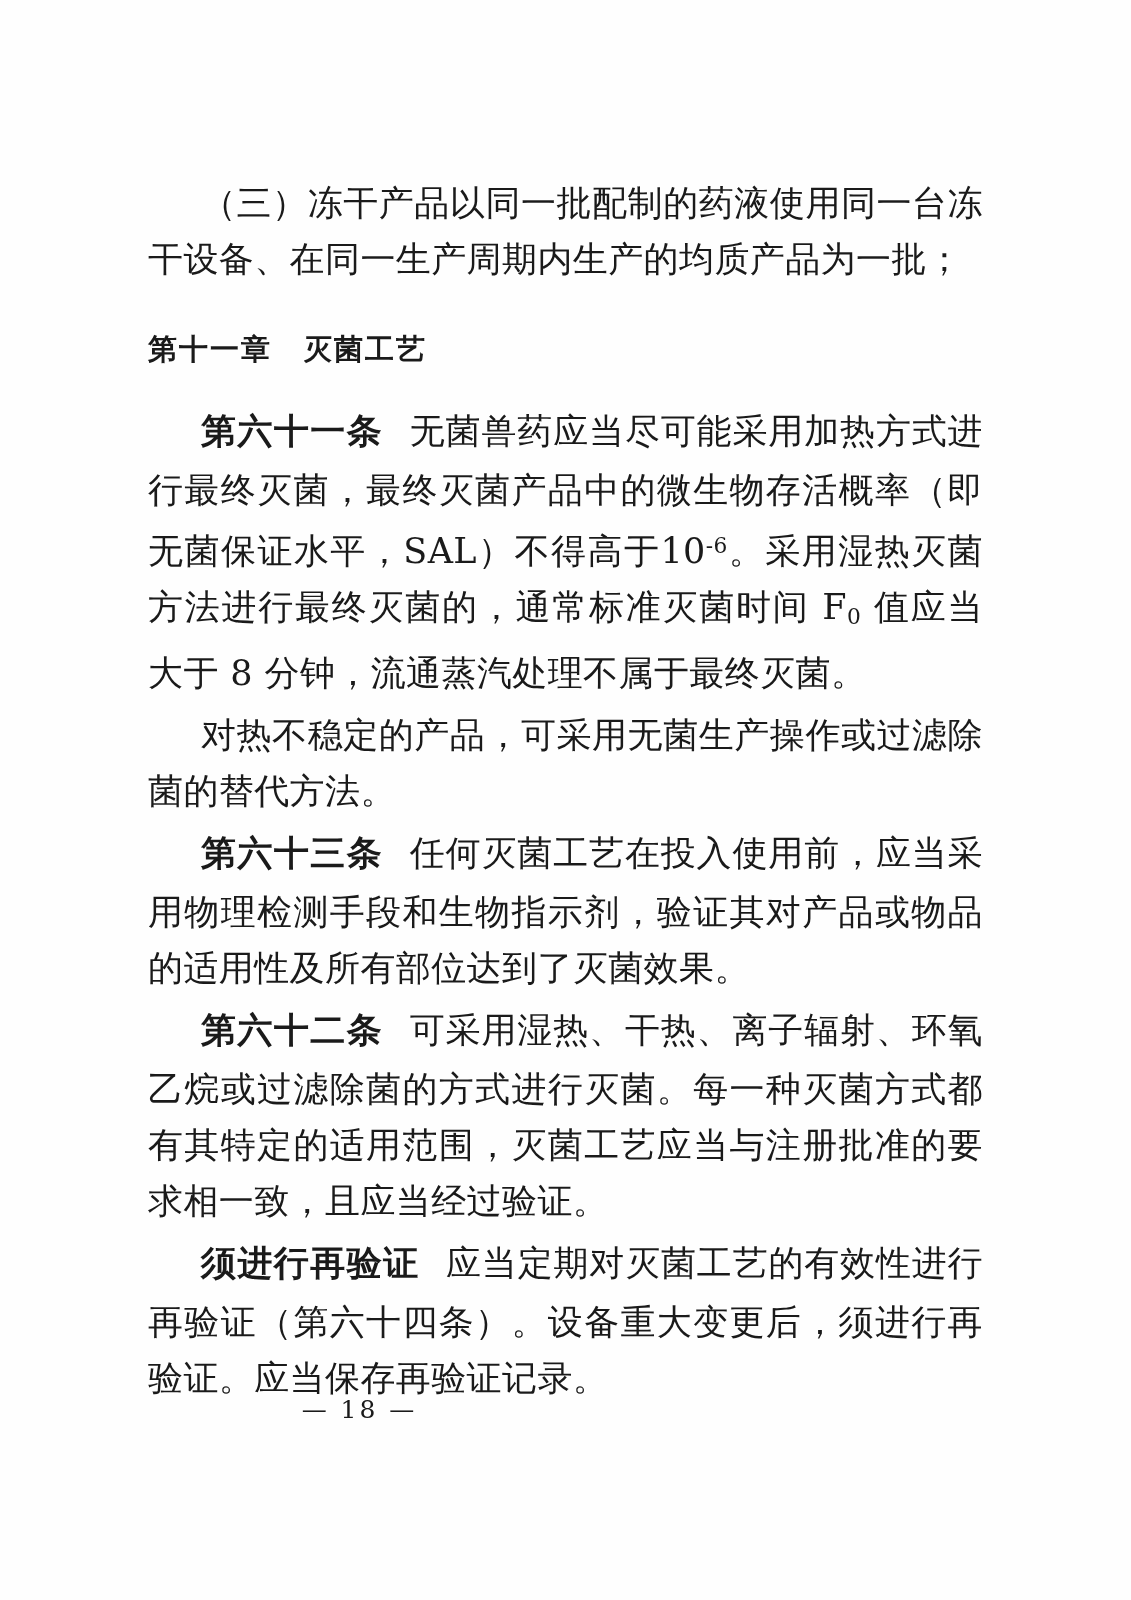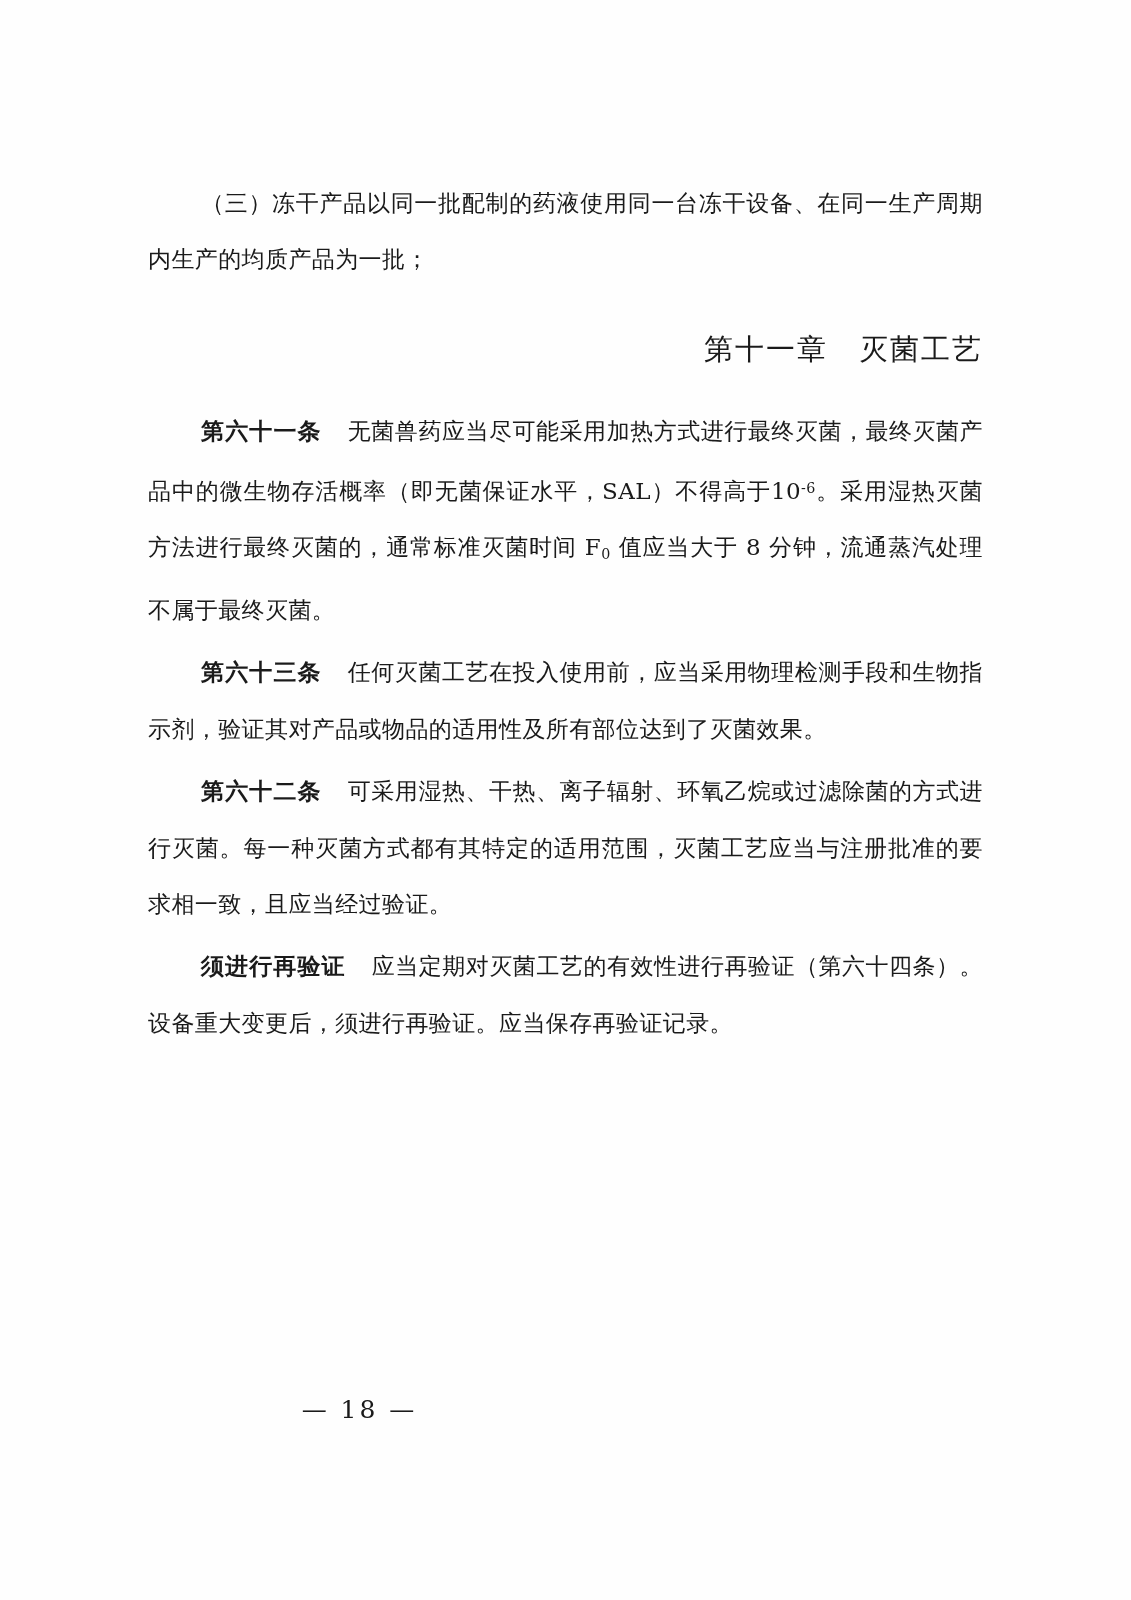--- a/index.html
+++ b/index.html
@@ -23,39 +23,39 @@
     background: #fefefe;
   }
   .content {
     position: absolute;
     left: 148px;
     top: 175px;
     width: 835px;
   }
   p.para {
     margin: 0 0 6px 0;
-    font-size: 23px;
+    font-size: 35px;
     line-height: 56px;
     text-align: justify;
     text-justify: inter-ideograph;
     letter-spacing: 0.4px;
     text-indent: 53px;
   }
   h2.chapter {
     margin: 36px 0 28px 0;
     font-size: 29px;
     line-height: 52px;
-    text-align: right;
-    font-weight: normal;
+    text-align: left;
+    font-weight: bold;
     letter-spacing: 2px;
     font-family: "DejaVu Sans", "Liberation Sans", sans-serif;
   }
   .artnum {
     font-weight: bold;
-    font-family: Liberation Serif, serif;
+    font-family: Liberation Mono, monospace;
     letter-spacing: 1px;
   }
   .gap {
     display: inline-block;
     width: 26px;
   }
   sup, sub {
     font-size: 0.62em;
   }
   sub { vertical-align: -0.25em; }
@@ -83,20 +83,21 @@
 
     <p class="para">（三）冻干产品以同一批配制的药液使用同一台冻干设备、在同一生产周期内生产的均质产品为一批；</p>
 
 
     <h2 class="chapter">第十一章　灭菌工艺</h2>
 
     <p class="para">
       <span class="artnum">第六十一条</span><span class="gap"></span><span>无菌兽药应当尽可能采用加热方式进行最终灭菌，最终灭菌产品中的微生物存活概率（即无菌保证水平，SAL）不得高于10</span><sup>-6</sup><span>。采用湿热灭菌方法进行最终灭菌的，通常标准灭菌时间 F</span><sub>0</sub><span> 值应当大于 8 分钟，流通蒸汽处理不属于最终灭菌。</span>
     </p>
 
+    <p class="para">对热不稳定的产品，可采用无菌生产操作或过滤除菌的替代方法。</p>
 
     <p class="para">
       <span class="artnum">第六十三条</span><span class="gap"></span><span>任何灭菌工艺在投入使用前，应当采用物理检测手段和生物指示剂，验证其对产品或物品的适用性及所有部位达到了灭菌效果。</span>
     </p>
 
     <p class="para">
       <span class="artnum">第六十二条</span><span class="gap"></span><span>可采用湿热、干热、离子辐射、环氧乙烷或过滤除菌的方式进行灭菌。每一种灭菌方式都有其特定的适用范围，灭菌工艺应当与注册批准的要求相一致，且应当经过验证。</span>
     </p>
 
     <p class="para">

